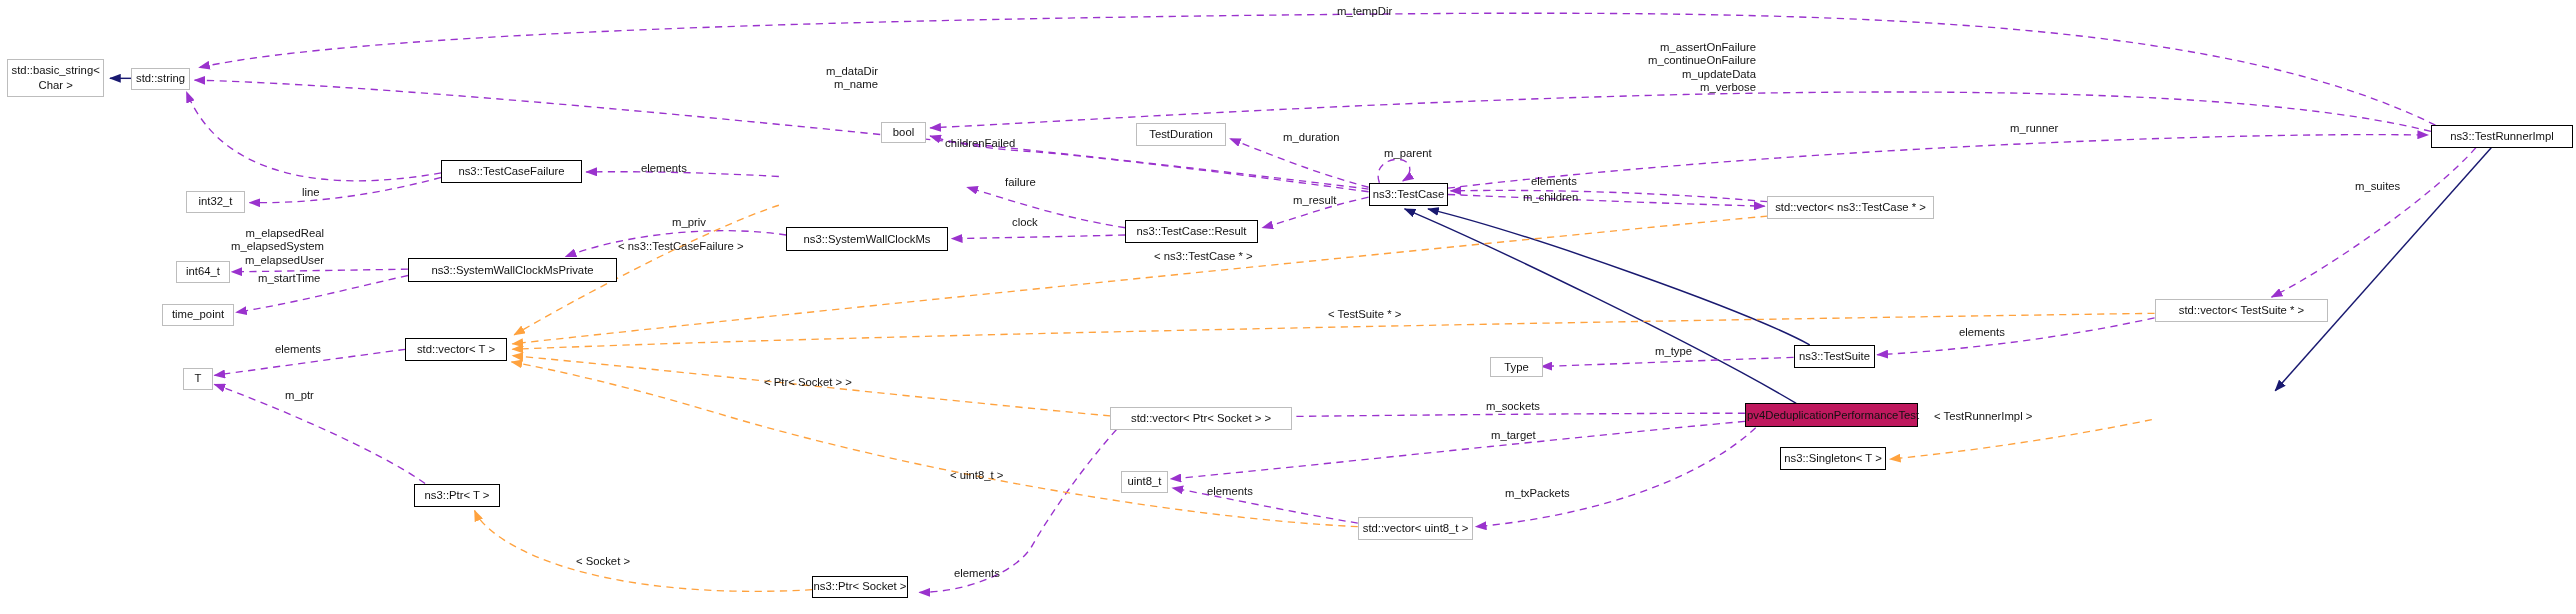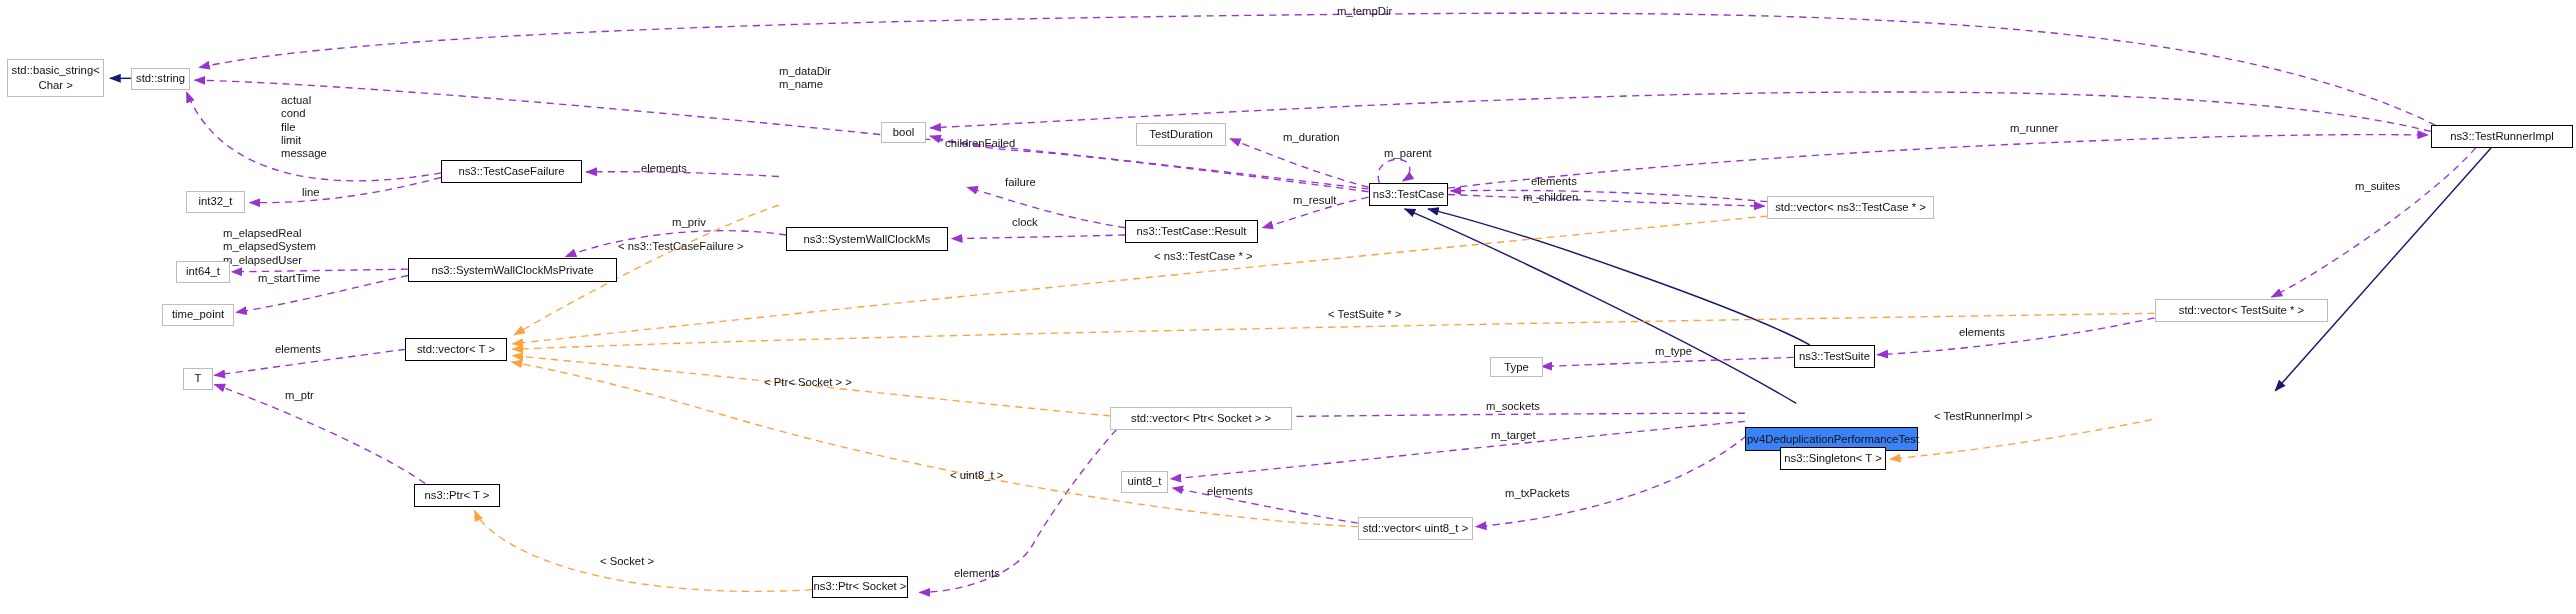--- a/index.html
+++ b/index.html
@@ -13,25 +13,25 @@
   #edges{position:absolute;left:0;top:0;z-index:0;}
   .node{
     position:absolute;z-index:2;
     display:flex;align-items:center;justify-content:center;
     text-align:center;white-space:pre-line;
     font-size:11.3px;line-height:1.3;color:#111111;
     background:#ffffff;border:0.9px solid #bdbdbd;
     box-sizing:border-box;cursor:pointer;
   }
   .node.doc{border:1.4px solid #000000;}
-  .node.central{background:#3b82f6;border:1.4px solid #000000;margin-top:24px;}
+  .node.central{background:#be185d;border:1.4px solid #000000;}
   .elabel{
     position:absolute;z-index:1;
     font-size:11.3px;line-height:1.18;color:#141414;
-    white-space:pre-line;text-align:left;
+    white-space:pre-line;text-align:right;
   }
 </style>
 </head>
 <body>
 
 <div id="canvas">
 
   <svg id="edges" width="2576" height="614" viewBox="0 0 2861 682">
     <defs>
       <marker id="ah-purple" markerUnits="userSpaceOnUse" markerWidth="13" markerHeight="10" refX="12" refY="5" orient="auto">
@@ -118,48 +118,47 @@
   <div class="node" style="left:1490px;top:357px;width:53px;height:20px">Type</div>
   <div class="node" style="left:1110px;top:407px;width:182px;height:22.5px">std::vector&lt; Ptr&lt; Socket &gt; &gt;</div>
   <div class="node" style="left:1121px;top:471px;width:47px;height:21.6px">uint8_t</div>
   <div class="node" style="left:1358px;top:517px;width:115px;height:22.5px">std::vector&lt; uint8_t &gt;</div>
   <div class="node central" style="left:1745px;top:403px;width:173px;height:24px">Ipv4DeduplicationPerformanceTest</div>
   <div class="node doc" style="left:1780px;top:447px;width:106px;height:23.4px">ns3::Singleton&lt; T &gt;</div>
 
   <div class="elabel" style="left:1337px;top:4.5px">m_tempDir</div>
   <div class="elabel" style="left:779px;top:65px;width:99px">m_dataDir
 m_name</div>
-  <div class="elabel" style="left:281px;top:94px;width:101px">actual
-cond
-file
-limit
-message</div>
   <div class="elabel" style="left:302px;top:186px">line</div>
   <div class="elabel" style="left:641px;top:162px">elements</div>
+  <div class="elabel" style="left:1612px;top:41px;width:144px">m_assertOnFailure
+m_continueOnFailure
+m_updateData
+m_verbose</div>
   <div class="elabel" style="left:945px;top:137px">childrenFailed</div>
   <div class="elabel" style="left:1283px;top:131px">m_duration</div>
   <div class="elabel" style="left:1384px;top:147px">m_parent</div>
   <div class="elabel" style="left:1531px;top:175px">elements</div>
   <div class="elabel" style="left:1523px;top:191px">m_children</div>
   <div class="elabel" style="left:1293px;top:194px">m_result</div>
   <div class="elabel" style="left:1005px;top:176px">failure</div>
   <div class="elabel" style="left:1012px;top:216px">clock</div>
   <div class="elabel" style="left:672px;top:216px">m_priv</div>
   <div class="elabel" style="left:618px;top:240px">&lt; ns3::TestCaseFailure &gt;</div>
   <div class="elabel" style="left:223px;top:227px;width:101px">m_elapsedReal
 m_elapsedSystem
 m_elapsedUser</div>
   <div class="elabel" style="left:258px;top:272px">m_startTime</div>
   <div class="elabel" style="left:275px;top:343px">elements</div>
   <div class="elabel" style="left:285px;top:389px">m_ptr</div>
   <div class="elabel" style="left:1154px;top:250px">&lt; ns3::TestCase * &gt;</div>
   <div class="elabel" style="left:1328px;top:308px">&lt; TestSuite * &gt;</div>
   <div class="elabel" style="left:764px;top:376px">&lt; Ptr&lt; Socket &gt; &gt;</div>
   <div class="elabel" style="left:950px;top:469px">&lt; uint8_t &gt;</div>
-  <div class="elabel" style="left:600px;top:555px">&lt; Socket &gt;</div>
+  <div class="elabel" style="left:576px;top:555px">&lt; Socket &gt;</div>
   <div class="elabel" style="left:954px;top:567px">elements</div>
   <div class="elabel" style="left:1207px;top:485px">elements</div>
   <div class="elabel" style="left:1486px;top:400px">m_sockets</div>
   <div class="elabel" style="left:1491px;top:429px">m_target</div>
   <div class="elabel" style="left:1505px;top:487px">m_txPackets</div>
   <div class="elabel" style="left:1655px;top:345px">m_type</div>
   <div class="elabel" style="left:1959px;top:326px">elements</div>
   <div class="elabel" style="left:2355px;top:180px">m_suites</div>
   <div class="elabel" style="left:2010px;top:122px">m_runner</div>
   <div class="elabel" style="left:1934px;top:410px">&lt; TestRunnerImpl &gt;</div>

